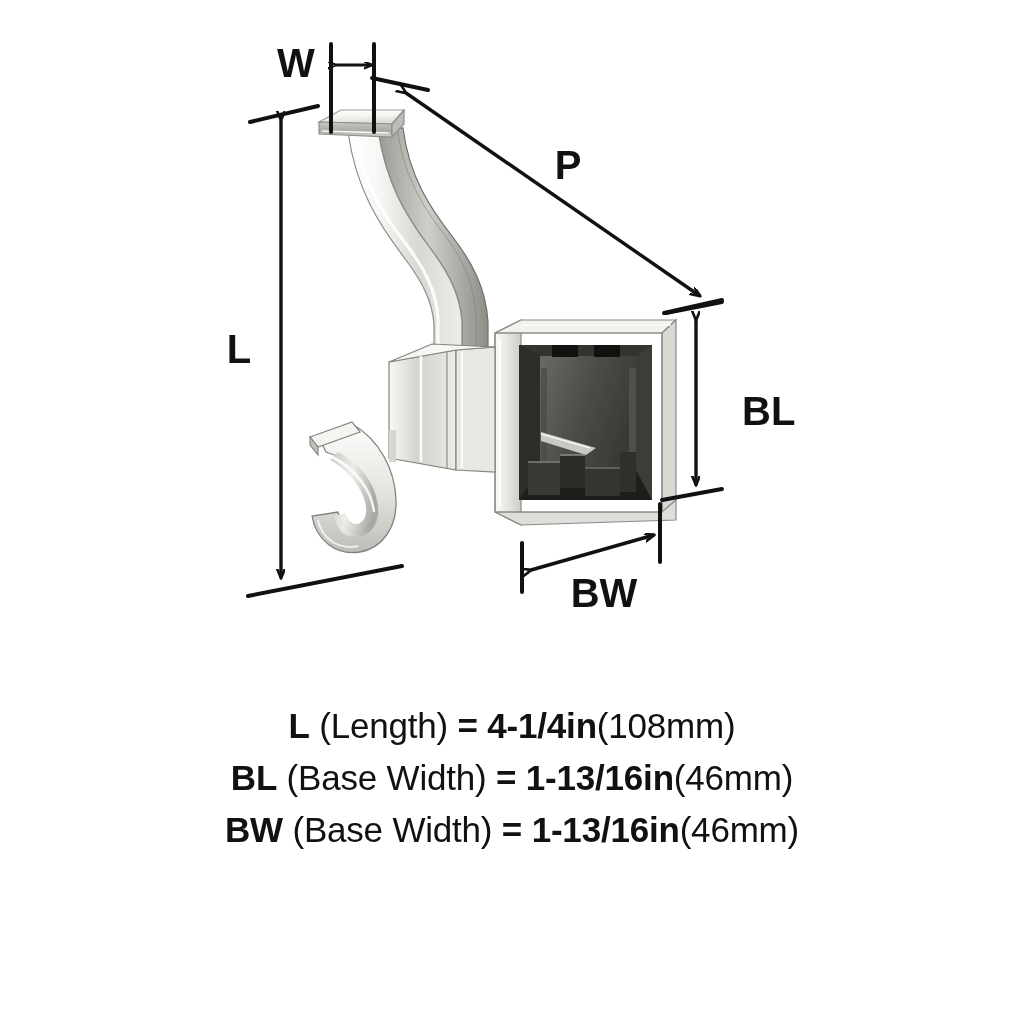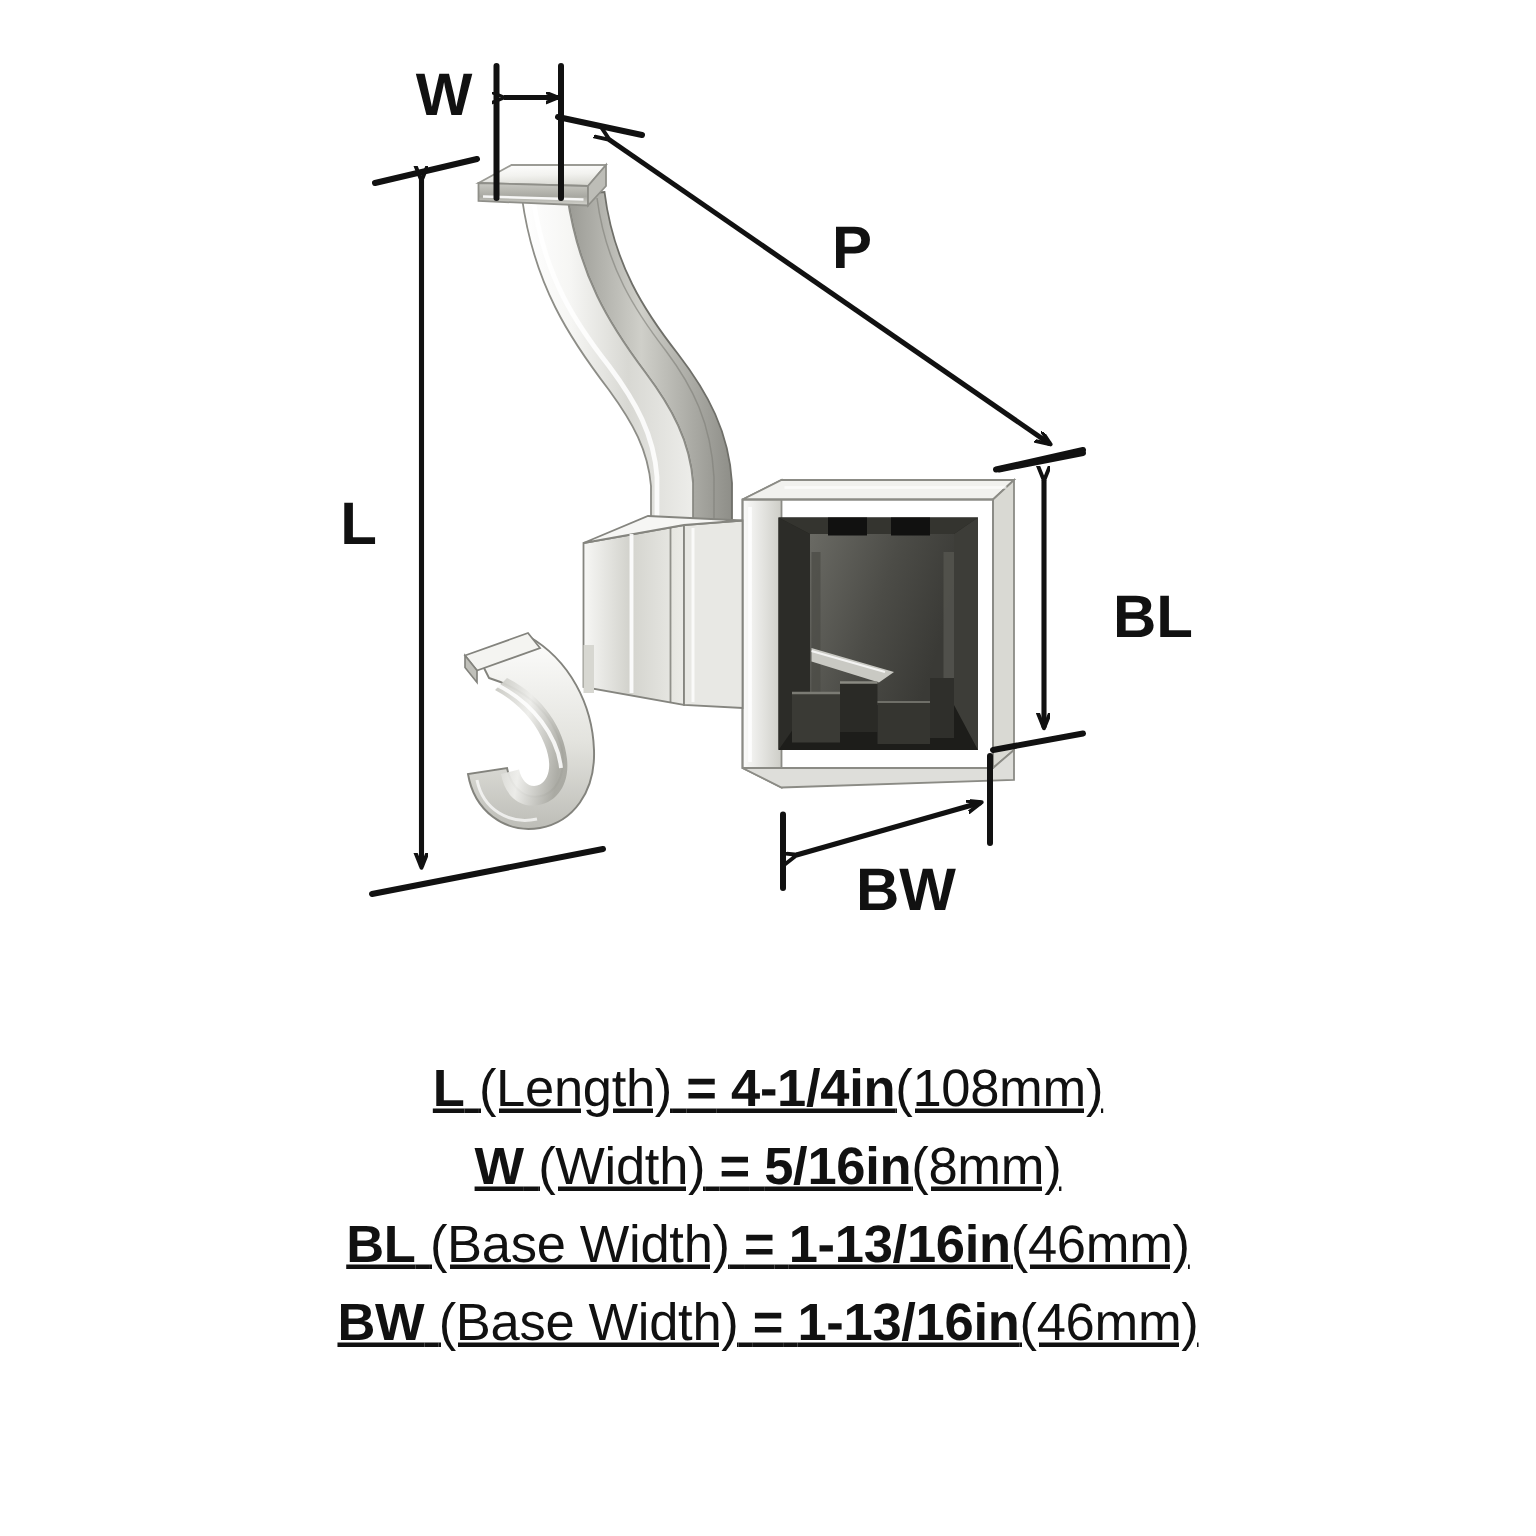--- a/index.html
+++ b/index.html
@@ -10,21 +10,21 @@
   }
   #diagram-area{position:absolute;left:0;top:0;width:1024px;height:660px;}
   #diagram-area svg{display:block;}
 
   #spec-list{
     position:absolute;left:0;top:700px;width:1024px;
     display:flex;flex-direction:column;align-items:center;
   }
   .spec-line{
     font-size:35px;line-height:52px;color:#111111;
-    white-space:nowrap;text-align:center;letter-spacing:-0.2px;text-decoration:underline;
+    white-space:nowrap;text-align:center;letter-spacing:-0.2px;
   }
   .code{font-weight:bold;}
   .name{font-weight:normal;}
   .eq{font-weight:bold;}
   .value{font-weight:bold;}
   .metric{font-weight:normal;}
 </style>
 </head>
 <body>
 
@@ -221,26 +221,20 @@
     </g>
   </svg>
 </div>
 
 <div id="spec-list">
   <div class="spec-line">
     <span class="code">L</span>
     <span class="name">(Length)</span>
     <span class="eq">=</span>
     <span class="value">4-1/4in</span><span class="metric">(108mm)</span>
-  </div>
-  <div class="spec-line">
-    <span class="code">W</span>
-    <span class="name">(Width)</span>
-    <span class="eq">=</span>
-    <span class="value">5/16in</span><span class="metric">(8mm)</span>
   </div>
   <div class="spec-line">
     <span class="code">BL</span>
     <span class="name">(Base Width)</span>
     <span class="eq">=</span>
     <span class="value">1-13/16in</span><span class="metric">(46mm)</span>
   </div>
   <div class="spec-line">
     <span class="code">BW</span>
     <span class="name">(Base Width)</span>

